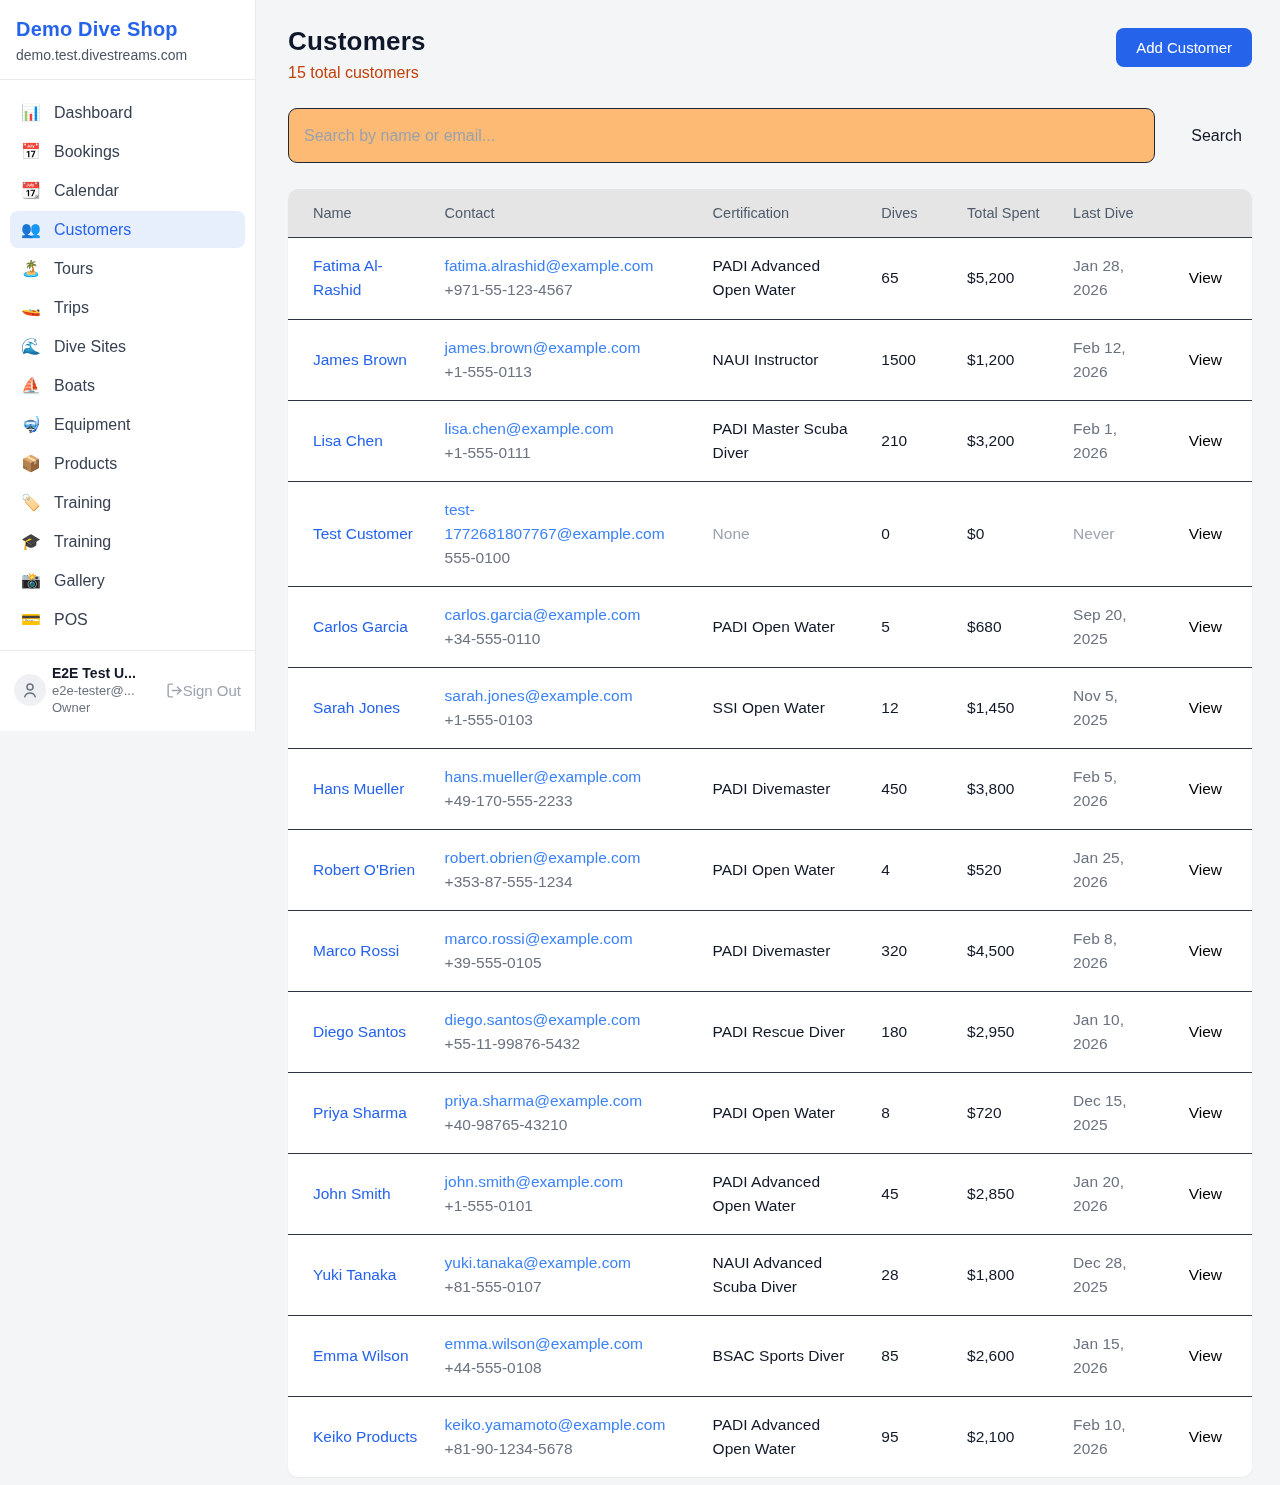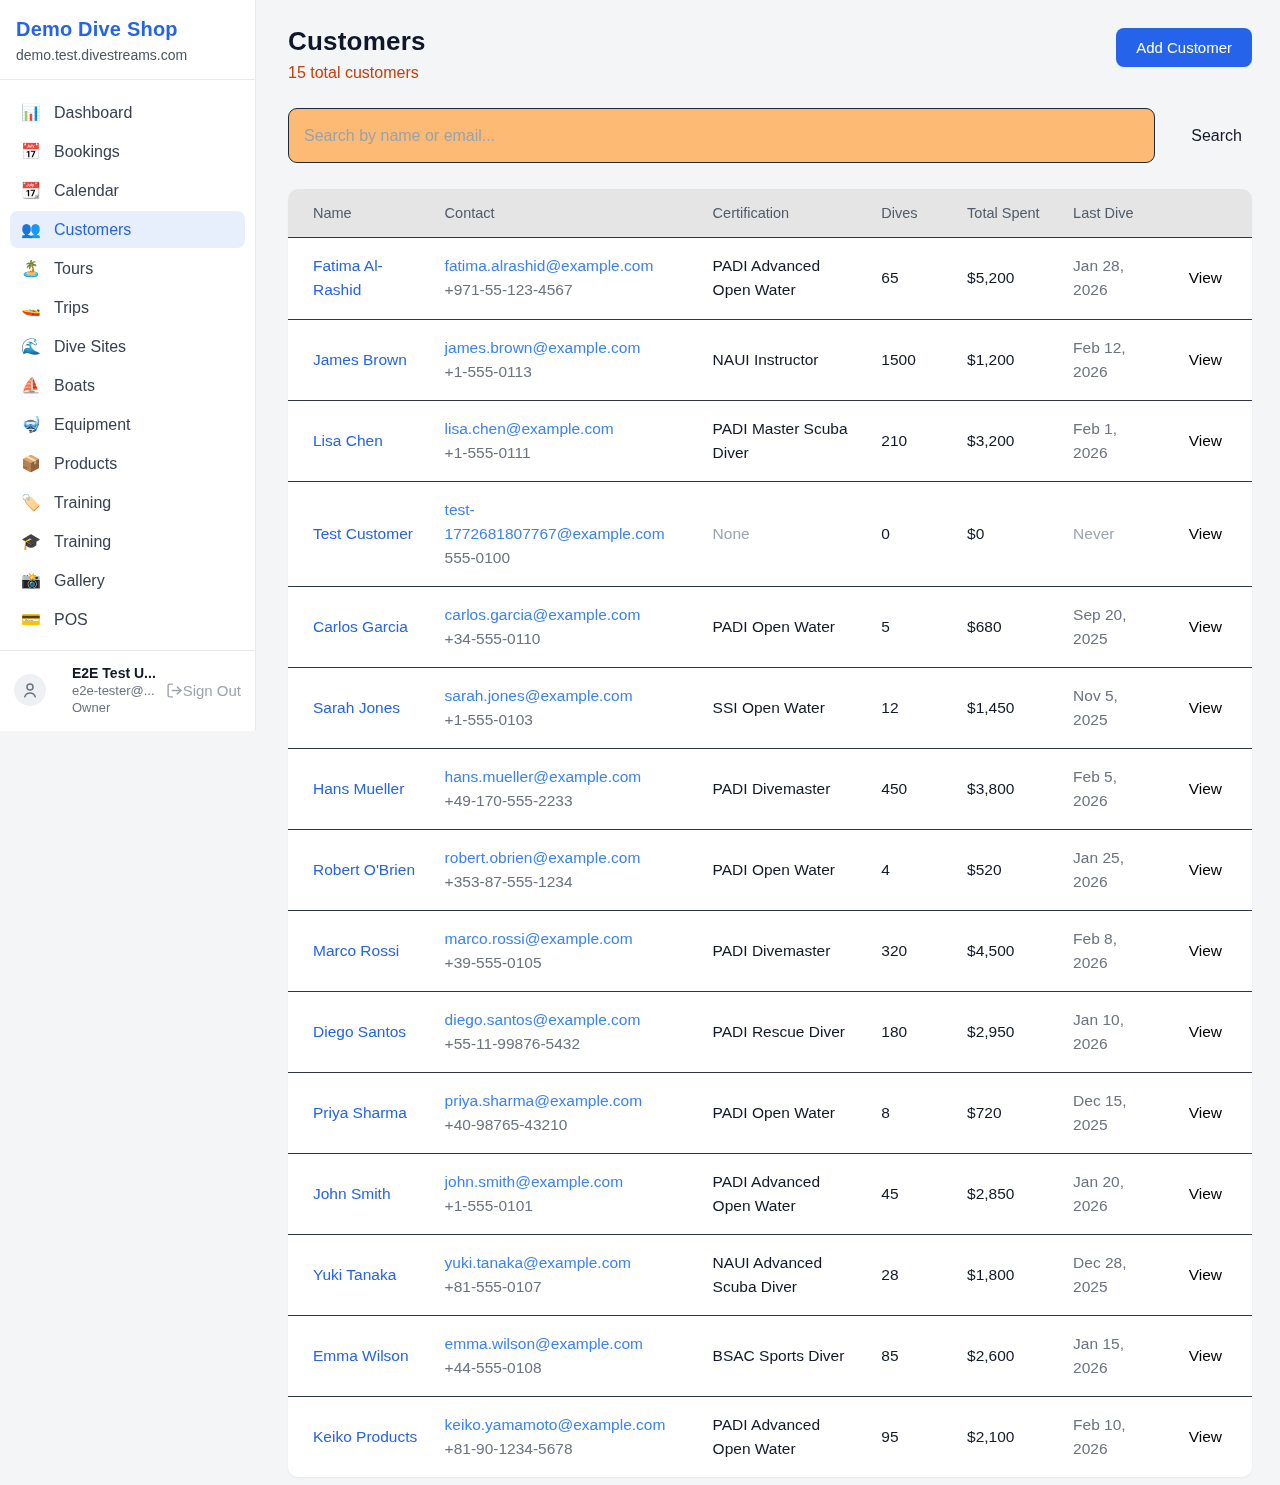--- a/index.html
+++ b/index.html
@@ -33,21 +33,21 @@
   .side-footer {
     border-top:1px solid #e8eaee;
     padding:14px 14px 16px;
     display:flex; align-items:center;
   }
   .avatar {
     width:32px; height:32px; border-radius:50%;
     background:#eef0f3; flex:0 0 32px;
     display:flex; align-items:center; justify-content:center;
   }
-  .user-block { margin-left:26px; min-width:0; flex:1; }
+  .user-block { margin-left:6px; min-width:0; flex:1; }
   .user-name { font-size:14px; font-weight:700; color:#111827; white-space:nowrap; }
   .user-email,.user-role { font-size:13px; color:#6b7280; margin-top:2px; white-space:nowrap; }
   .signout {
     display:flex; align-items:center; gap:0;
     color:#9ca3af; font-size:15px; cursor:pointer;
     background:none; border:none; font-family:inherit;
     white-space:nowrap;
   }
   
   .main { flex:1; padding:26px 28px 40px 32px; min-width:0; }

